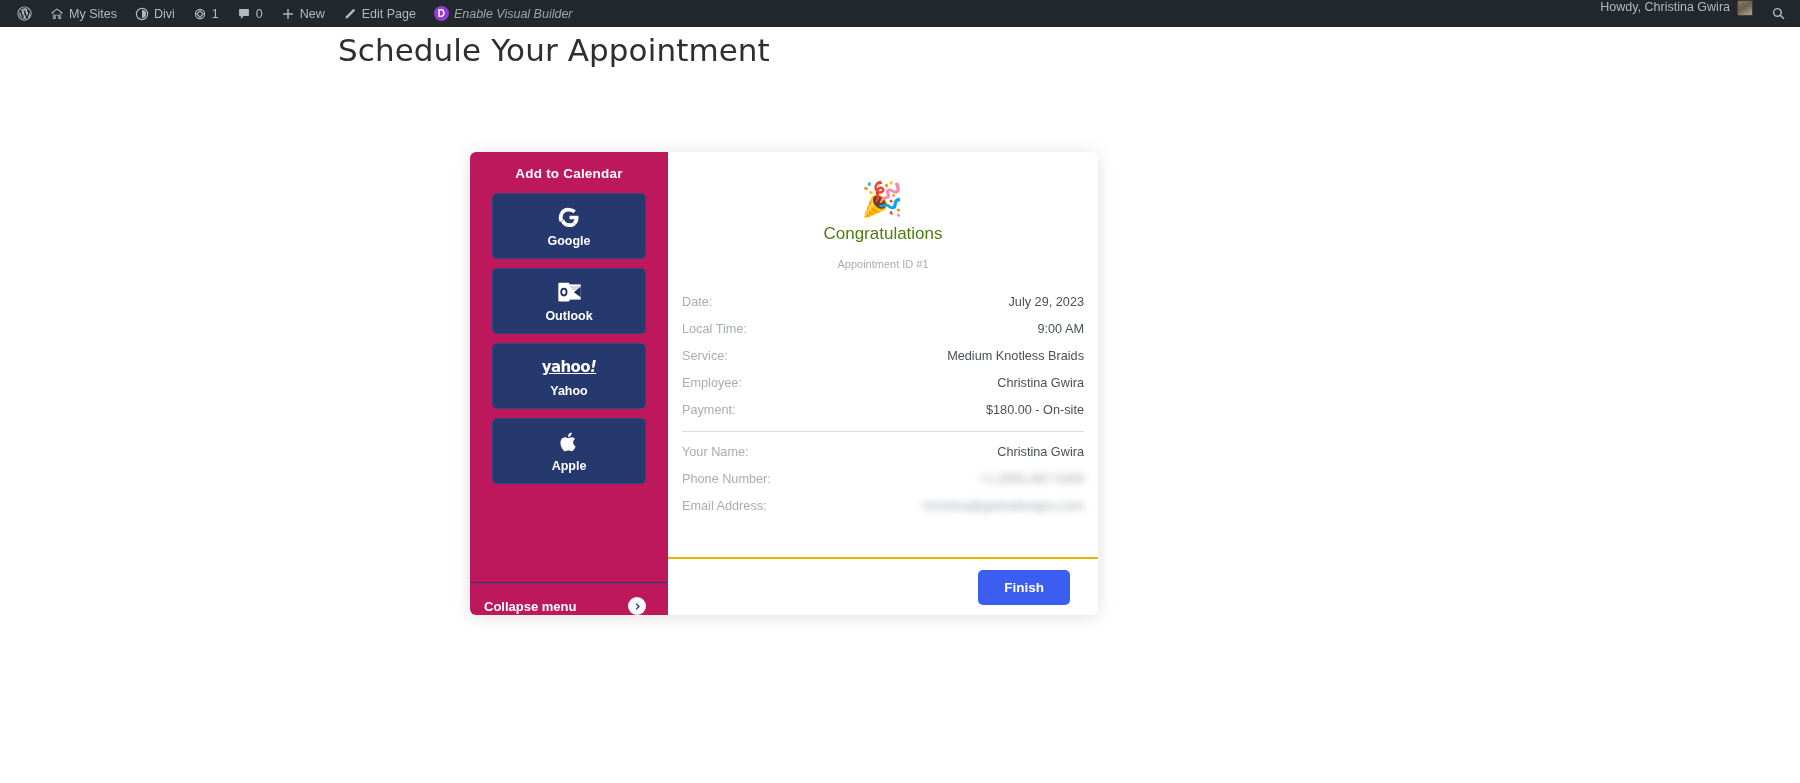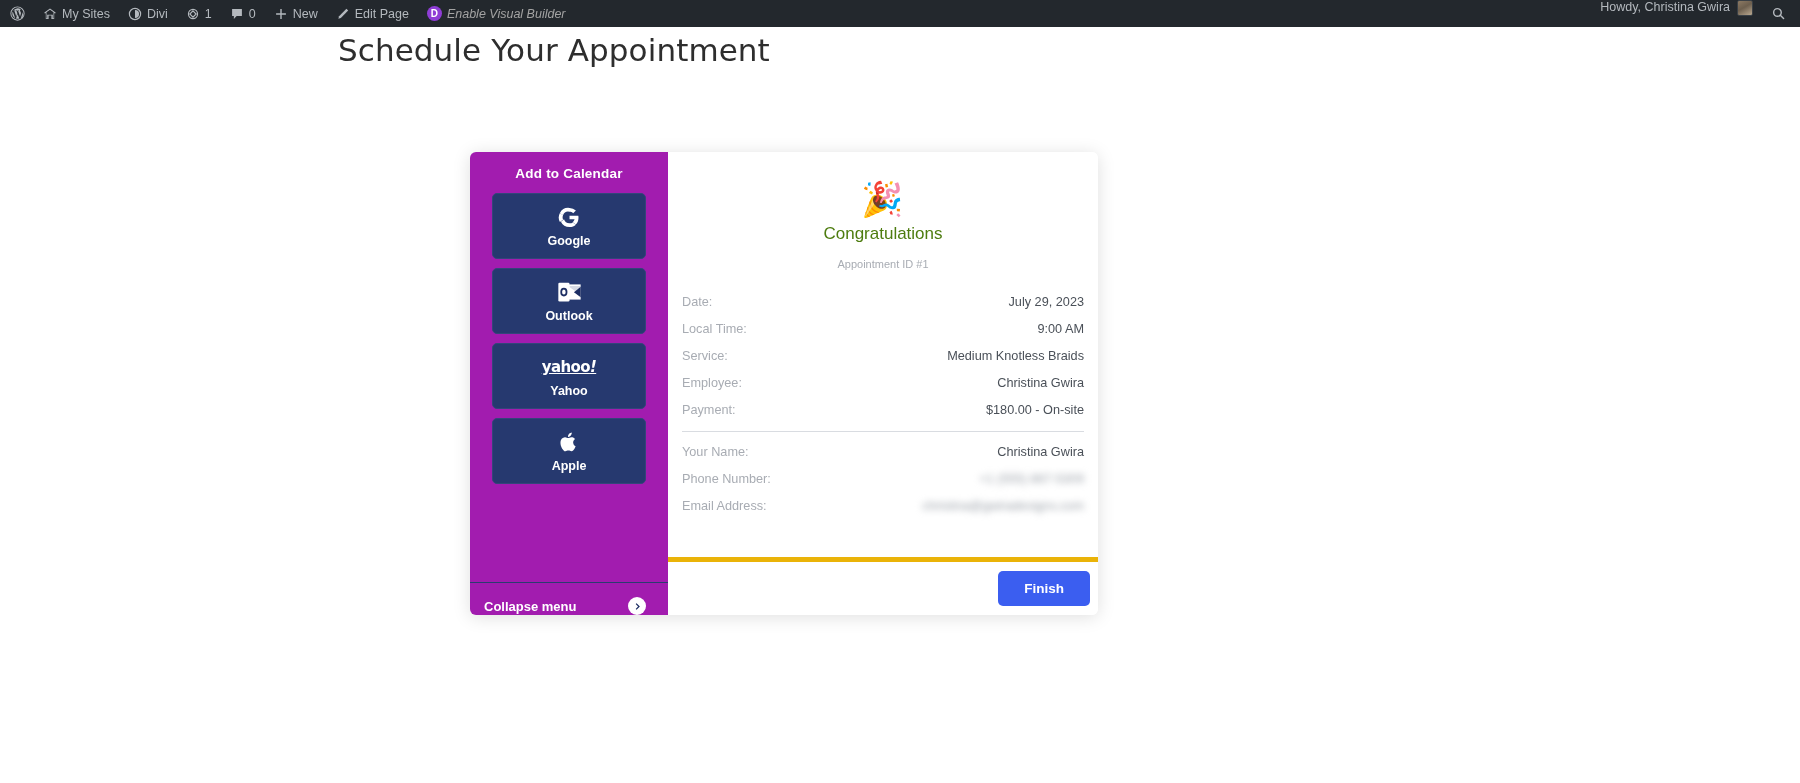--- a/index.html
+++ b/index.html
@@ -12,21 +12,21 @@
 
   
   #wp-admin-bar {
     position: absolute; top: 0; left: 0;
     width: 1800px; height: 27px;
     background: #23282d;
     display: flex; align-items: center;
     color: #b4b9be; font-size: 12.5px;
     white-space: nowrap;
   }
-  .ab-group { display: flex; align-items: center; height: 27px; }
+  .ab-group { display: flex; align-items: center; height: 27px; padding-left: 7px; }
   .ab-item {
     display: flex; align-items: center; gap: 5px;
     height: 27px; padding: 0 9px;
     color: #b4b9be; cursor: pointer;
   }
   .ab-logo { padding: 0 9px 0 10px; }
   .ab-spacer { flex: 1 1 auto; }
   .ab-right { display: flex; align-items: center; height: 27px; }
   .ab-howdy {
     display: flex; align-items: flex-start; gap: 7px;
@@ -62,21 +62,21 @@
     display: flex;
     border-radius: 6px;
     box-shadow: 0 2px 18px rgba(0,0,0,.13);
     background: #fff;
     overflow: hidden;
   }
 
   
   #calendar-sidebar {
     width: 198px; flex: 0 0 198px;
-    background: #a21caf;
+    background: #be185d;
     display: flex; flex-direction: column;
     color: #fff;
   }
   .cal-title {
     text-align: center; font-size: 13.5px; font-weight: 700;
     padding: 14px 0 12px 0; letter-spacing: .2px;
   }
   .cal-grid {
     display: grid; grid-template-columns: 1fr;
     gap: 9px; padding: 0 22px;
@@ -135,24 +135,24 @@
     border-top: 1px solid #d9dce1;
     margin: 8px 0 6px 0;
   }
   .blurred {
     color: #9aa0a8;
     filter: blur(3.6px);
     user-select: none;
   }
 
   .panel-footer {
-    border-top: 5px solid #eab308;
+    border-top: 2px solid #eab308;
     height: 58px; flex: 0 0 58px;
     display: flex; align-items: center; justify-content: flex-end;
-    padding-right: 8px;
+    padding-right: 28px;
   }
   #finish-button {
     background: #3b5ef0; color: #fff;
     border: none; border-radius: 5px;
     font-size: 13.5px; font-weight: 700;
     padding: 10px 26px; cursor: pointer;
     font-family: "Liberation Sans", sans-serif;
   }
 </style>
 </head>

